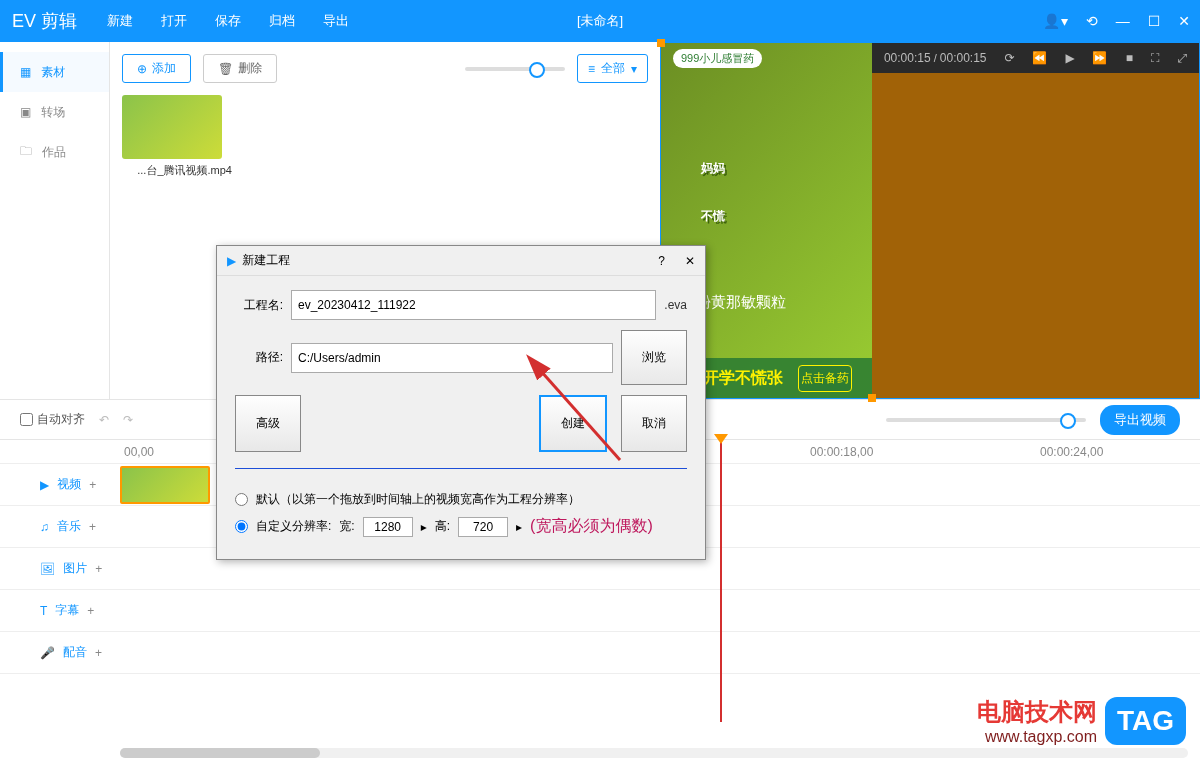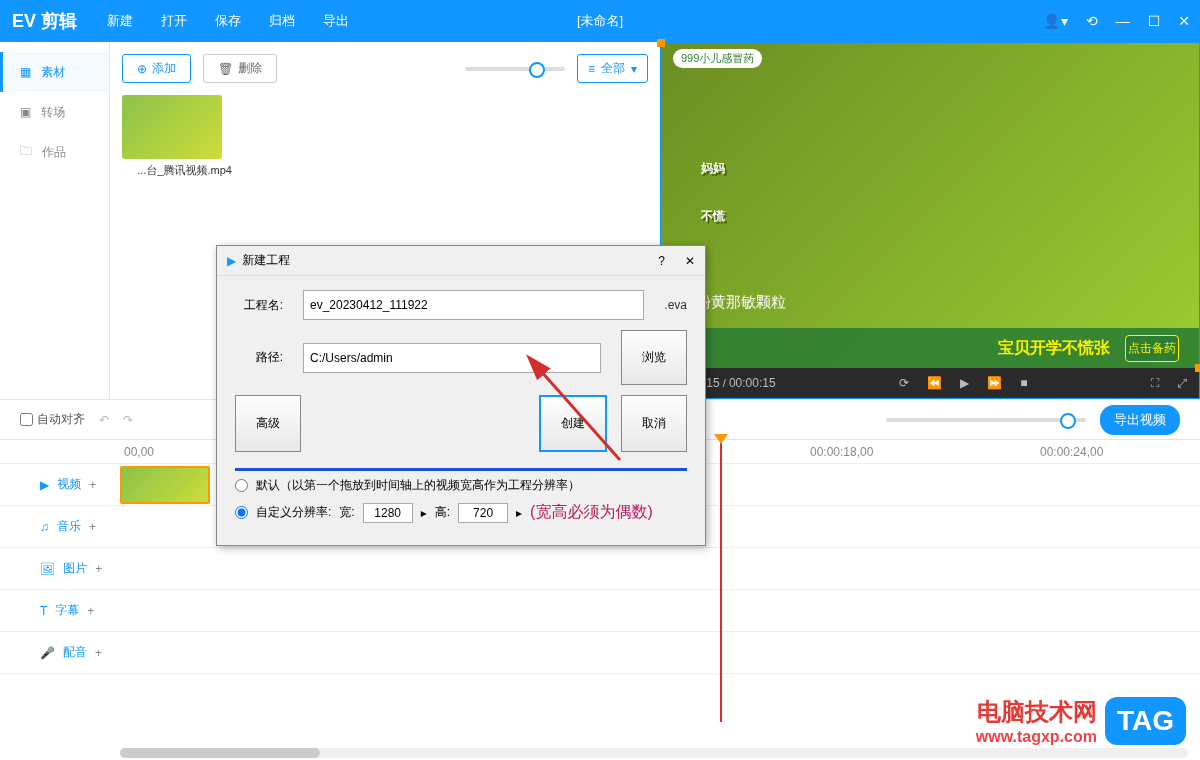--- a/index.html
+++ b/index.html
@@ -1,38 +1,38 @@
 <!DOCTYPE html>
 <html><head>
 <meta charset="utf-8">
 <style>
 *{box-sizing:border-box;margin:0;padding:0;font-family:"Microsoft YaHei",sans-serif;font-size:12px}
 body{background:#fff;width:1200px;height:760px;overflow:hidden;position:relative}
 .titlebar{height:42px;background:#1296ff;display:flex;align-items:center;color:#fff;padding:0 12px;position:relative}
-.logo{font-size:18px;font-weight:bold;margin-right:30px}
+.logo{font-size:18px;font-weight:normal;margin-right:30px}
 .menu{display:flex;gap:28px}
 .menu span{font-size:13px;cursor:pointer}
 .title-center{position:absolute;left:50%;transform:translateX(-50%);font-size:13px}
 .win-controls{position:absolute;right:10px;display:flex;gap:18px;align-items:center}
 .win-controls span{cursor:pointer;font-size:14px}
 .main{display:flex;height:358px;border-bottom:1px solid #e5e5e5}
 .sidebar{width:110px;border-right:1px solid #e5e5e5;padding-top:10px}
 .side-item{height:40px;display:flex;align-items:center;padding-left:20px;gap:10px;color:#888;cursor:pointer;font-size:13px}
 .side-item.active{color:#1296ff;border-left:3px solid #1296ff;background:#f5faff;padding-left:17px}
 .content{flex:1;padding:12px;position:relative}
 .toolbar{display:flex;align-items:center;gap:12px;margin-bottom:12px}
 .btn-out{border:1px solid #1296ff;color:#1296ff;background:#fff;padding:5px 14px;border-radius:3px;cursor:pointer;display:flex;gap:5px;align-items:center;font-size:13px}
 .btn-out.gray{border-color:#ccc;color:#666}
 .zoom-slider{margin-left:auto;width:100px;height:4px;background:#ddd;position:relative;border-radius:2px}
 .zoom-slider::after{content:"";position:absolute;right:20px;top:-5px;width:12px;height:12px;border:2px solid #1296ff;border-radius:50%;background:#fff}
 .filter{border:1px solid #1296ff;color:#1296ff;padding:5px 10px;border-radius:3px;display:flex;gap:6px;align-items:center;cursor:pointer;font-size:13px}
 .media-item{width:110px;text-align:right;cursor:pointer}
 .media-thumb{width:100px;height:64px;background:linear-gradient(135deg,#8bc34a,#cddc39);border-radius:3px;margin-bottom:4px;position:relative}
 .media-name{font-size:11px;color:#333}
-.preview{width:540px;background:#eab308;display:flex;flex-direction:column;border:1px solid #1296ff}
+.preview{width:540px;background:#a16207;display:flex;flex-direction:row;border:1px solid #1296ff}
 .preview-canvas{flex:1;background:linear-gradient(135deg,#6b8e23,#9acd32);position:relative;display:flex;align-items:center;justify-content:center}
 .preview-canvas::before,.preview-canvas::after{content:"";position:absolute;width:8px;height:8px;background:#ff9800}
 .preview-canvas::before{top:-4px;left:-4px}
 .preview-canvas::after{bottom:-4px;right:-4px}
 .ad-text{position:absolute;left:40px;top:90px;font-size:44px;font-weight:bold;color:#fff;text-shadow:2px 2px 0 #3a5f0b;line-height:1.1}
 .ad-sub{position:absolute;left:20px;top:250px;color:#fff;font-size:15px}
 .ad-banner{position:absolute;bottom:0;left:0;right:0;height:40px;background:rgba(46,125,50,0.9);display:flex;align-items:center;justify-content:flex-end;padding-right:20px;gap:15px}
 .ad-banner-text{color:#fff200;font-size:16px;font-weight:bold}
 .ad-btn{background:#2e7d32;border:1px solid #fff200;color:#fff200;padding:4px 2px;border-radius:4px;font-size:12px}
 .preview-controls{height:30px;background:#2a2a2a;display:flex;align-items:center;padding:0 12px;color:#bbb;gap:18px}
@@ -52,39 +52,39 @@
 .track-label .plus{color:#888}
 .track-content{flex:1;height:100%;position:relative}
 .clip{position:absolute;left:0;top:2px;height:38px;width:90px;background:linear-gradient(135deg,#8bc34a,#cddc39);border:2px solid #ff9800;border-radius:2px}
 .playhead{position:absolute;left:720px;top:442px;width:2px;height:280px;background:#d32f2f;z-index:5}
 .playhead::before{content:"";position:absolute;top:-8px;left:-6px;width:14px;height:10px;background:#ff9800;clip-path:polygon(0 0,100% 0,50% 100%)}
 .dialog{position:absolute;left:216px;top:245px;width:490px;background:#f0f0f0;border:1px solid #888;box-shadow:2px 2px 8px rgba(0,0,0,0.3);z-index:10}
 .dlg-title{height:30px;display:flex;align-items:center;padding:0 10px;gap:6px;font-size:13px;border-bottom:1px solid #ddd}
 .dlg-title .sp{margin-left:auto}
 .dlg-title span{cursor:pointer}
 .dlg-body{padding:14px 18px}
-.frow{display:flex;align-items:center;margin-bottom:10px;gap:20px}
+.frow{display:flex;align-items:center;margin-bottom:10px;gap:8px}
 .frow label{width:48px;text-align:right;font-size:12px}
 .frow input[type=text]{flex:1;border:1px solid #aaa;padding:7px 6px;background:#fff;font-size:12px}
 .ext{font-size:12px;color:#333}
 .dlg-btn{border:1px solid #888;background:linear-gradient(#fefefe,#e8e8e8);padding:18px 20px;cursor:pointer;font-size:12px}
 .dlg-btn.primary{border:2px solid #1296ff}
 .btnrow{display:flex;gap:14px;margin:10px 0 16px}
 .btnrow .sp{flex:1}
-.radios{border-top:3px solid #1d4ed8;padding-top:6px}
+.radios{border-top:1px solid #1d4ed8;padding-top:22px}
 .rrow{display:flex;align-items:center;gap:8px;margin-bottom:8px;font-size:12px}
 .rrow select{border:1px solid #aaa;padding:2px 6px;background:#eee;width:120px;font-size:12px}
 .rrow input[type=text]{width:50px;border:1px solid #aaa;padding:2px 4px;font-size:12px;text-align:center}
 .note{color:#be185d;font-size:16px}
 .arrow{position:absolute;left:530px;top:350px;z-index:20;pointer-events:none}
 .arrow svg{overflow:visible}
 .watermark{position:absolute;right:14px;bottom:14px;display:flex;align-items:center;gap:8px;z-index:30}
 .wm-text{text-align:right}
 .wm-text .t1{color:#e53935;font-size:24px;font-weight:bold}
-.wm-text .t2{color:#ef4444;font-size:16px;font-weight:bold}
+.wm-text .t2{color:#7f1d1d;font-size:16px;font-weight:normal}
 .tag{background:#1296ff;color:#fff;font-size:28px;font-weight:bold;padding:8px 12px;border-radius:12px}
 .scroll-h{position:absolute;left:120px;right:12px;bottom:2px;height:10px;background:#f0f0f0;border-radius:5px}
 .scroll-h::after{content:"";position:absolute;left:0;width:200px;height:100%;background:#ccc;border-radius:5px}
 .icon{display:inline-block}
 </style>
 </head>
 <body>
 
 <div class="titlebar">
   <div class="logo">EV 剪辑</div>

